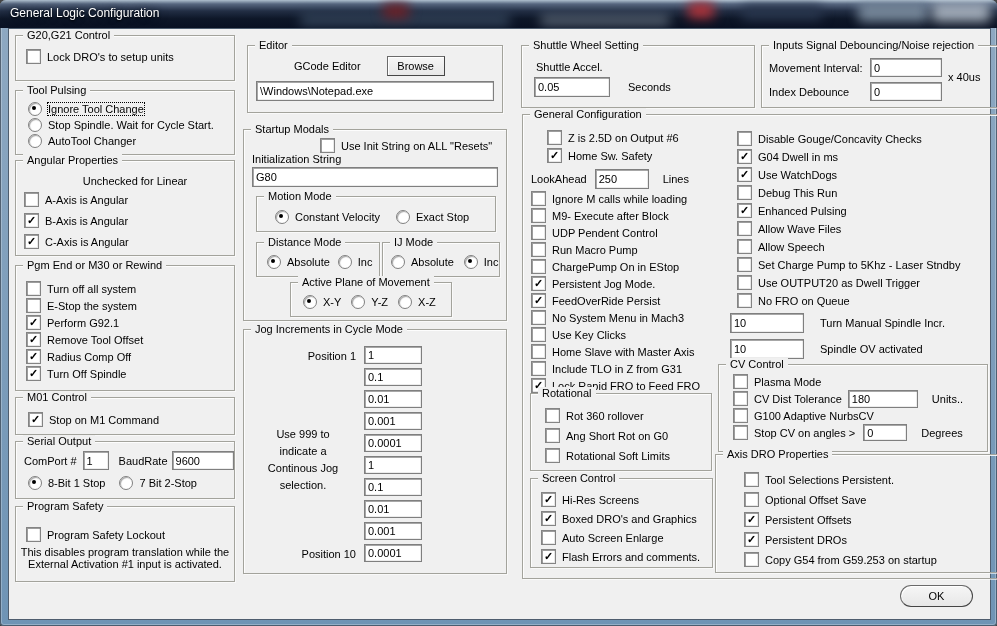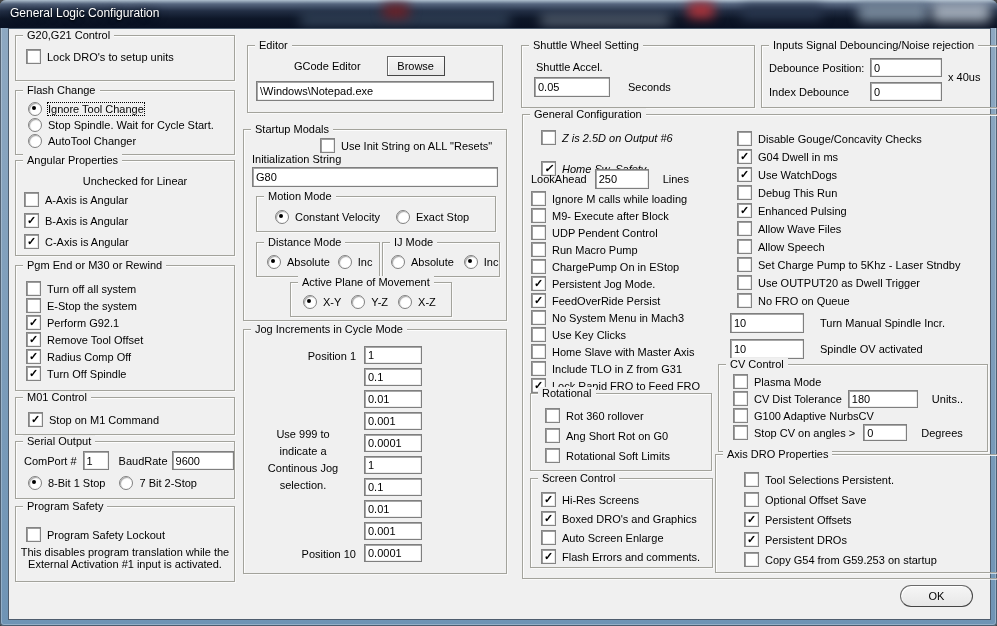--- a/index.html
+++ b/index.html
@@ -63,21 +63,21 @@
       <span class="gt">G20,G21 Control</span>
       <div class="list" style="padding:13px 0 0 10px;gap:3px;">
           <span class="row chk">
             <span class="cb"></span>
             <span class="lbl">Lock DRO's to setup units</span>
           </span>
         </div>
     </div>
 
     <div class="group" style="left:6px;top:61px;width:218px;height:63px;">
-      <span class="gt">Flash Change</span>
+      <span class="gt">Tool Pulsing</span>
       <div class="list" style="padding:10px 0 0 12px;gap:1px;">
           <span class="row radio focused">
             <span class="rb on"></span>
             <span class="lbl">Ignore Tool Change</span>
           </span>
           <span class="row radio">
             <span class="rb"></span>
             <span class="lbl">Stop Spindle. Wait for Cycle Start.</span>
           </span>
           <span class="row radio">
@@ -280,31 +280,31 @@
 
     <div class="group" style="left:512px;top:16px;width:232px;height:61px;">
       <span class="gt">Shuttle Wheel Setting</span>
       <span class="lbl abs" style="left:14px;top:15px;">Shuttle Accel.</span>
       <input class="tb abs" style="left: 12px; top: 31px; width: 76px; height: 20px;" value="0.05">
       <span class="lbl abs" style="left:106px;top:35px;">Seconds</span>
     </div>
 
     <div class="group" style="left:752px;top:16px;width:236px;height:61px;">
       <span class="gt">Inputs Signal Debouncing/Noise rejection</span>
-      <span class="lbl abs" style="left:7px;top:16px;">Debounce Position:</span>
+      <span class="lbl abs" style="left:7px;top:16px;">Movement Interval:</span>
       <input class="tb abs" style="left: 108px; top: 12px; width: 72px; height: 19px;" value="0">
       <span class="lbl abs" style="left:186px;top:25px;">x 40us</span>
       <span class="lbl abs" style="left:7px;top:40px;">Index Debounce</span>
       <input class="tb abs" style="left: 108px; top: 36px; width: 72px; height: 19px;" value="0">
     </div>
 
     <div class="group" style="left:513px;top:85px;width:475px;height:463px;">
       <span class="gt">General Configuration</span>
 
-      <div class="list abs" style="left:18px;top:15px;gap:16px;font-style:italic;">
+      <div class="list abs" style="left:24px;top:15px;gap:3px;">
           <span class="row chk">
             <span class="cb"></span>
             <span class="lbl">Z is 2.5D on Output #6</span>
           </span>
           <span class="row chk">
             <span class="cb on">✓</span>
             <span class="lbl">Home Sw. Safety</span>
           </span>
         </div>
 

